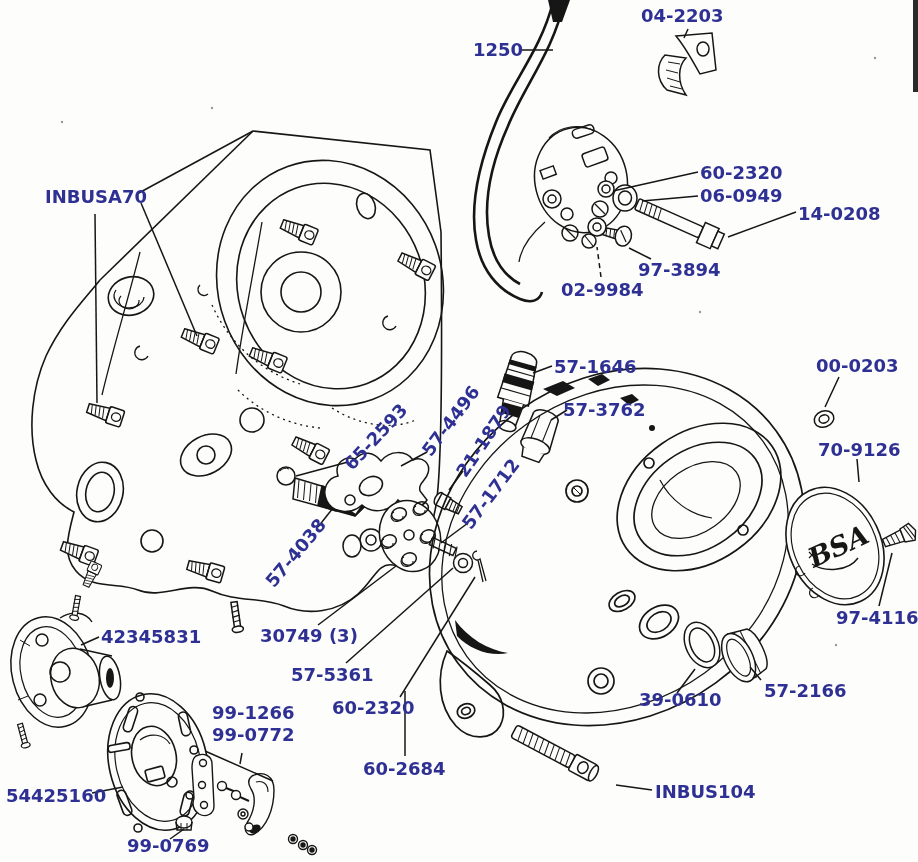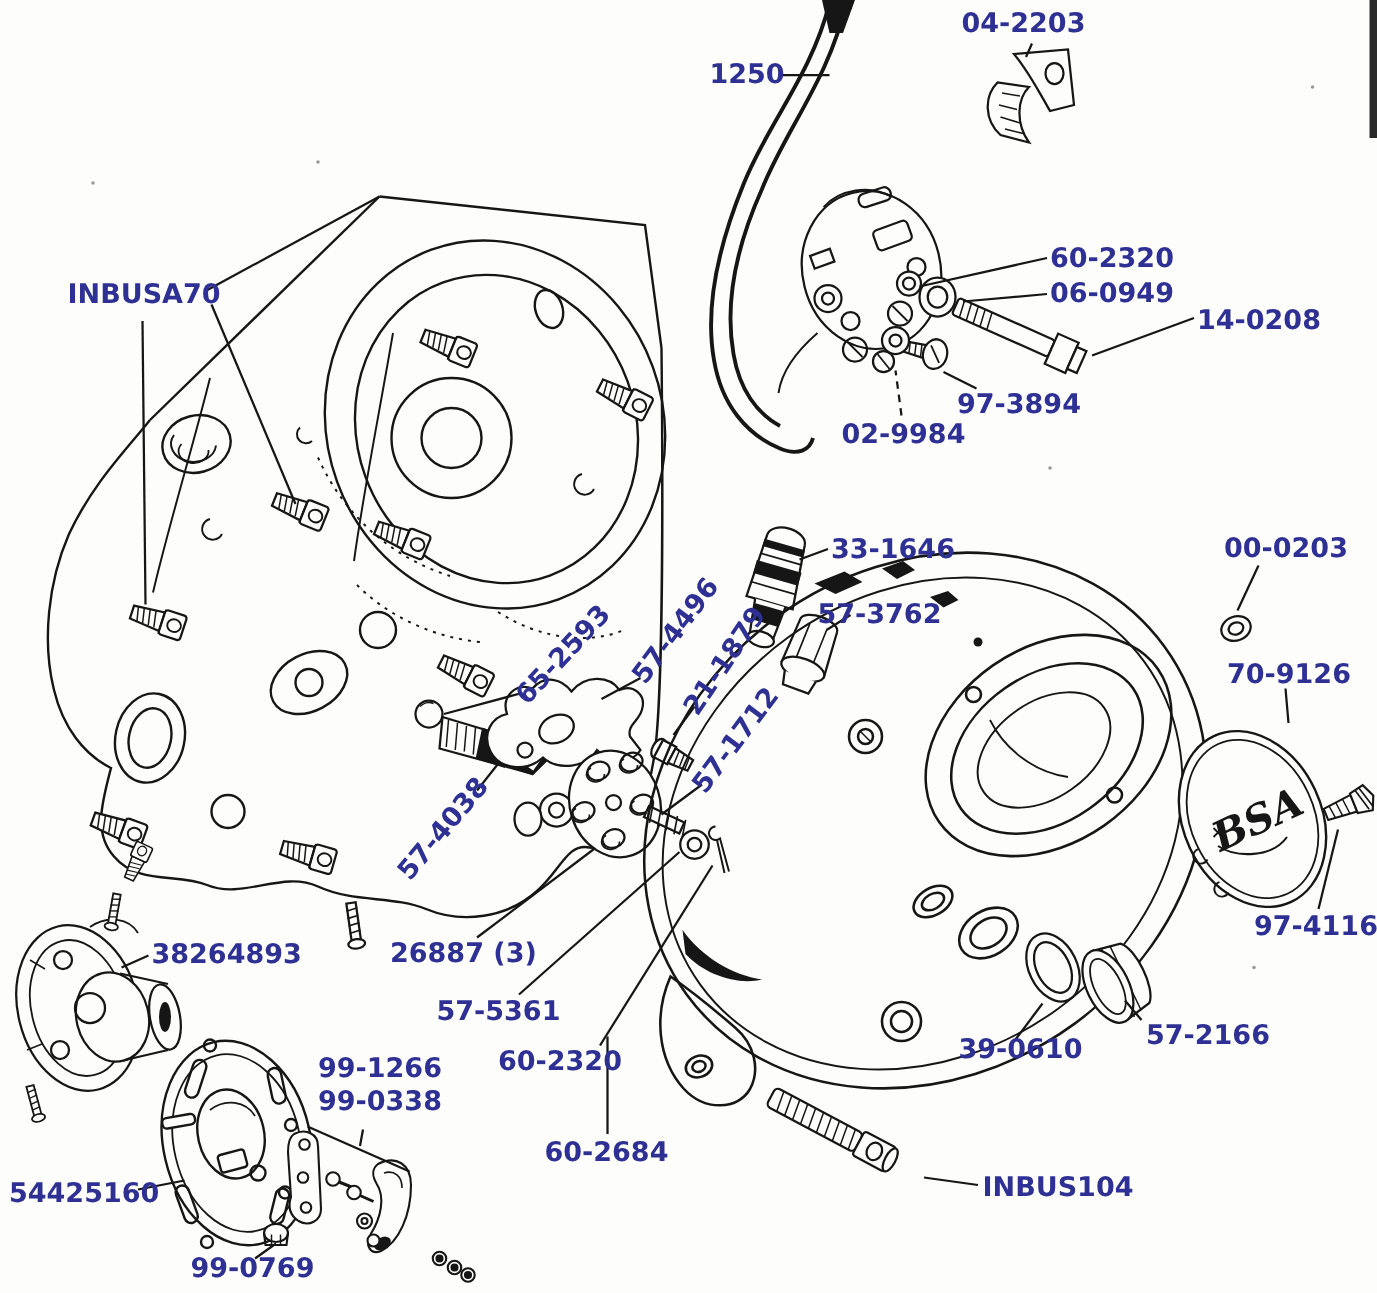--- a/index.html
+++ b/index.html
@@ -374,36 +374,36 @@
 </svg>
 
 <div class="lbl" style="left:641px;top:6px">04-2203</div>
 <div class="lbl" style="left:473px;top:40px">1250</div>
 <div class="lbl" style="left:45px;top:187px">INBUSA70</div>
 <div class="lbl" style="left:700px;top:163px">60-2320</div>
 <div class="lbl" style="left:700px;top:186px">06-0949</div>
 <div class="lbl" style="left:798px;top:204px">14-0208</div>
 <div class="lbl" style="left:638px;top:260px">97-3894</div>
 <div class="lbl" style="left:561px;top:280px">02-9984</div>
-<div class="lbl" style="left:554px;top:357px">33-1646</div>
-<div class="lbl" style="left:545px;top:400px">57-3762</div>
+<div class="lbl" style="left:554px;top:357px">57-1646</div>
+<div class="lbl" style="left:563px;top:400px">57-3762</div>
 <div class="lbl" style="left:816px;top:356px">00-0203</div>
 <div class="lbl" style="left:818px;top:440px">70-9126</div>
 <div class="lbl rot" style="left:376px;top:437px;transform:translate(-50%,-50%) rotate(-47deg)">65-2593</div>
 <div class="lbl rot" style="left:451px;top:421px;transform:translate(-50%,-50%) rotate(-53deg)">57-4496</div>
 <div class="lbl rot" style="left:484px;top:441px;transform:translate(-50%,-50%) rotate(-56deg)">21-1879</div>
 <div class="lbl rot" style="left:491px;top:494px;transform:translate(-50%,-50%) rotate(-53deg)">57-1712</div>
 <div class="lbl rot" style="left:296px;top:553px;transform:translate(-50%,-50%) rotate(-50deg)">57-4038</div>
 <div class="lbl" style="left:836px;top:608px">97-4116</div>
-<div class="lbl" style="left:101px;top:627px">38264893</div>
-<div class="lbl" style="left:260px;top:626px">26887 (3)</div>
+<div class="lbl" style="left:101px;top:627px">42345831</div>
+<div class="lbl" style="left:260px;top:626px">30749 (3)</div>
 <div class="lbl" style="left:291px;top:665px">57-5361</div>
 <div class="lbl" style="left:332px;top:698px">60-2320</div>
 <div class="lbl" style="left:212px;top:703px">99-1266</div>
-<div class="lbl" style="left:212px;top:725px">99-0338</div>
+<div class="lbl" style="left:212px;top:725px">99-0772</div>
 <div class="lbl" style="left:363px;top:759px">60-2684</div>
 <div class="lbl" style="left:6px;top:786px">54425160</div>
 <div class="lbl" style="left:655px;top:782px">INBUS104</div>
 <div class="lbl" style="left:127px;top:836px">99-0769</div>
 <div class="lbl" style="left:639px;top:690px">39-0610</div>
 <div class="lbl" style="left:764px;top:681px">57-2166</div>
 
 </div>
 
 </body></html>

